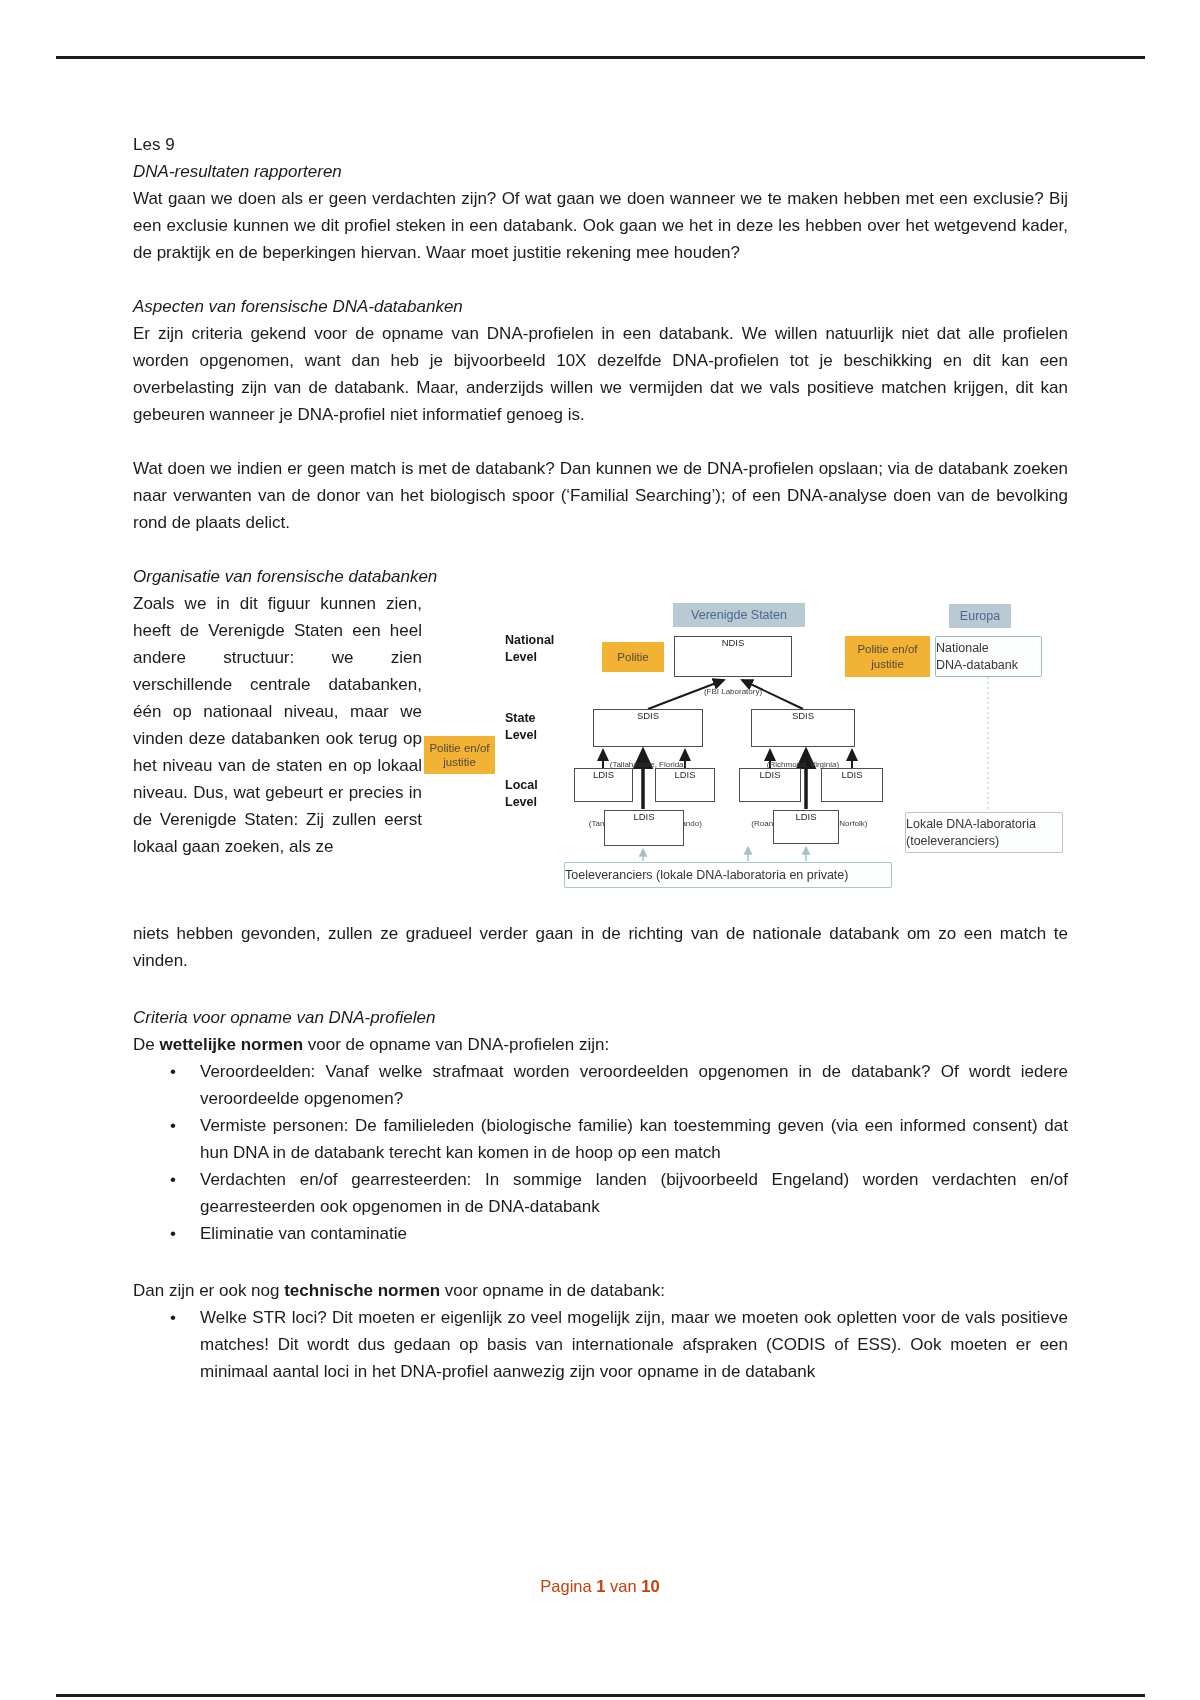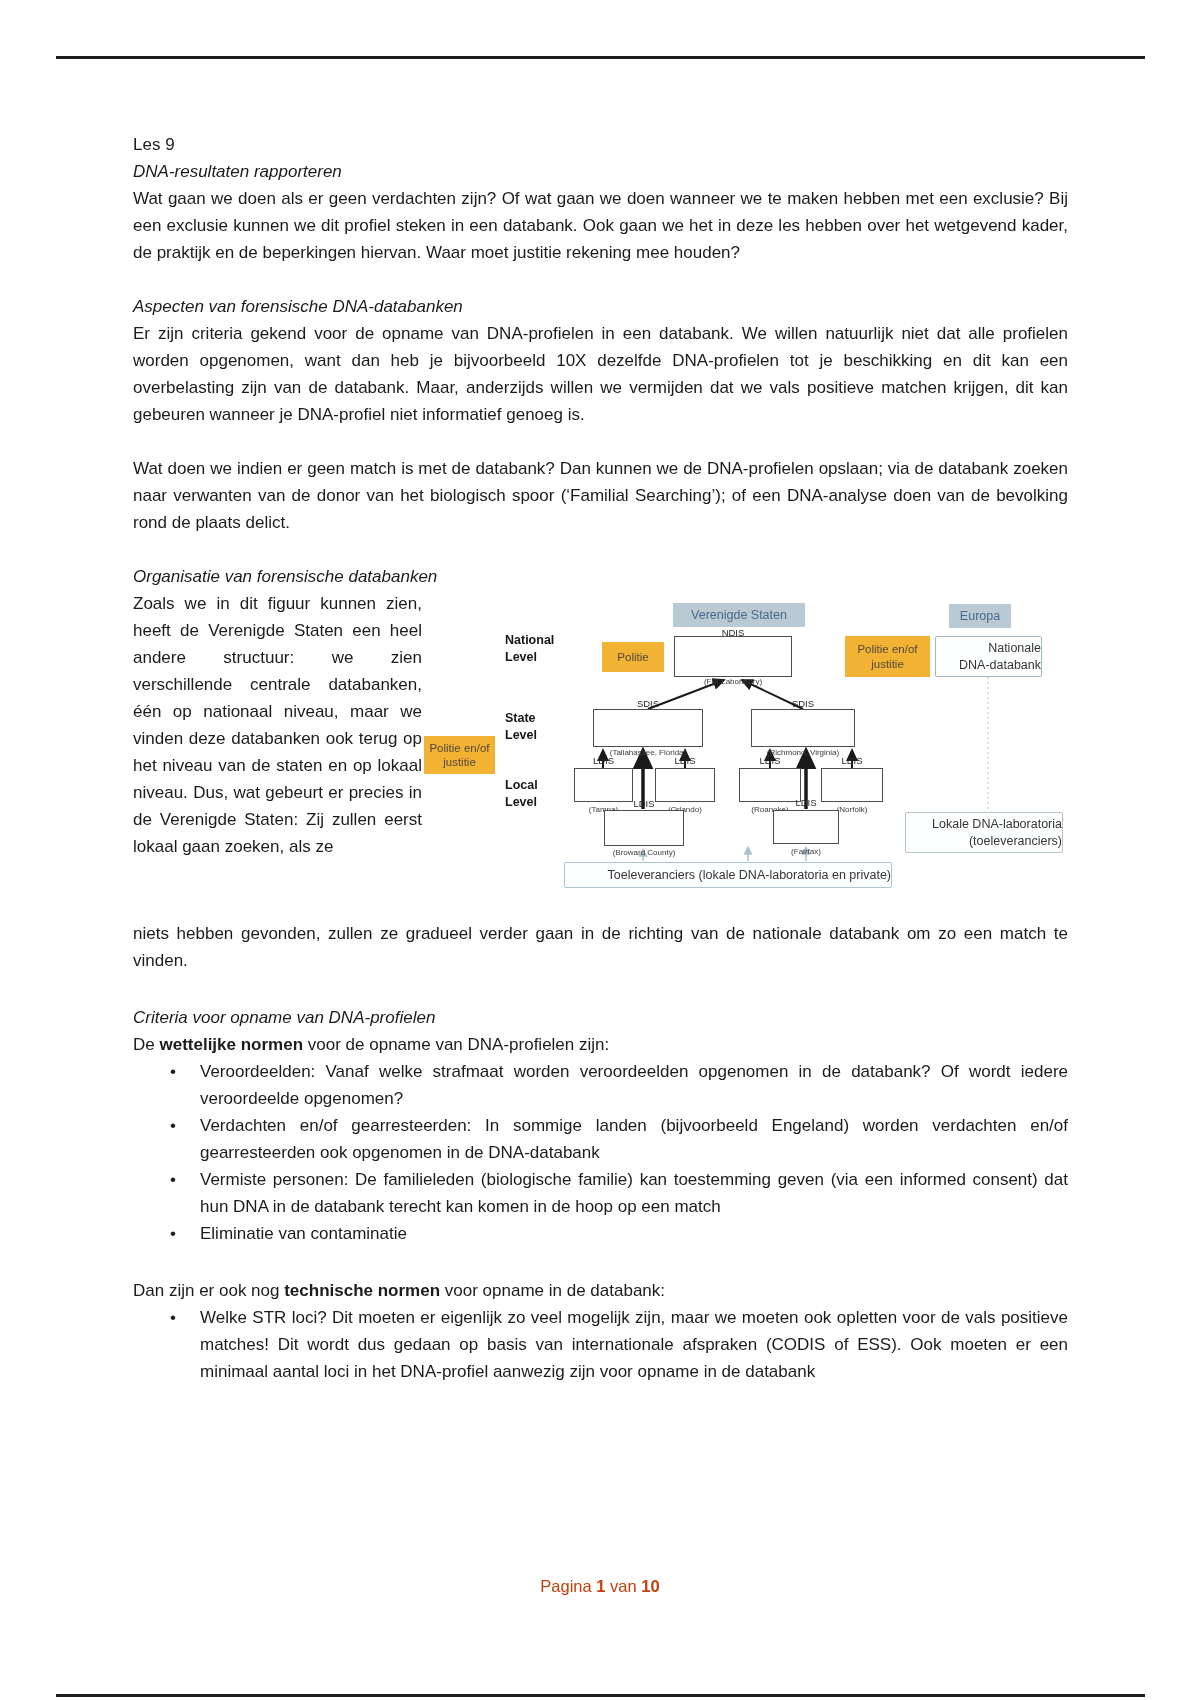--- a/index.html
+++ b/index.html
@@ -15,25 +15,25 @@
   .gap27 { height:27px; } .gap30 { height:30px; }
   .figure-sec { position:relative; height:330px; }
   .wrapcol { width:289px; text-align:justify; }
   .bold { font-weight:bold; }
 
   
   .diagram { position:absolute; left:288px; top:6px; width:648px; height:310px; }
   .dg-svg { position:absolute; left:0; top:0; }
   .region { position:absolute; height:24px; background:#b9cad4; color:#4a688a; font-size:12.5px; line-height:24px; text-align:center; }
   .lvl { position:absolute; font-weight:bold; font-size:12.5px; line-height:17px; color:#17171a; }
-  .dbox { position:absolute; background:#fff; border:1px solid #4d4d4f; display:flex; flex-direction:column; justify-content:center; text-align:center; color:#29292c; line-height:1.2; }
+  .dbox { position:absolute; background:#fff; border:1px solid #4d4d4f; display:flex; flex-direction:column; justify-content:flex-start; text-align:center; color:#29292c; line-height:1.2; }
   .dbox .bt { font-size:9.5px; }
   .dbox .bs { font-size:8px; color:#3b3b3e;margin-top:39px; }
   .obox { position:absolute; background:#f2b233; color:#53493a; display:flex; flex-direction:column; justify-content:center; text-align:center; font-size:11.5px; line-height:1.25; }
-  .softbox { position:absolute; background:#fdfefe; display:flex; flex-direction:column; justify-content:center; text-align:right; color:#35353a; border-radius:2px; }
+  .softbox { position:absolute; background:#fdfefe; display:flex; flex-direction:column; justify-content:center; text-align:left; color:#35353a; border-radius:2px; }
   .natdb { border:1px solid #9fb9c6; font-size:12.5px; line-height:1.3; }
   .lokaal { border:1px solid #b5c3ca; font-size:12.5px; line-height:1.3; }
   .toelev { border:1px solid #a9c6ce; font-size:12.5px; }
 
   
   ul.bl { list-style:none; }
   ul.bl li { position:relative; padding-left:67px; text-align:justify; }
   ul.bl li::before { content:"\2022"; position:absolute; left:37px; top:0; }
 
   .footer { position:absolute; top:1573px; left:0; width:1200px; text-align:center; font-size:16.5px; line-height:27px; color:#c2410c; }
@@ -160,22 +160,22 @@
     </div>
   </div>
 
   <p class="just">niets hebben gevonden, zullen ze gradueel verder gaan in de richting van de nationale databank om zo een match te vinden.</p>
 
   <div class="gap30"></div>
   <div class="line-i">Criteria voor opname van DNA-profielen</div>
   <p class="just"><span>De </span><span class="bold">wettelijke normen</span><span> voor de opname van DNA-profielen zijn:</span></p>
   <ul class="bl">
     <li>Veroordeelden: Vanaf welke strafmaat worden veroordeelden opgenomen in de databank? Of wordt iedere veroordeelde opgenomen?</li>
+    <li>Vermiste personen: De familieleden (biologische familie) kan toestemming geven (via een informed consent) dat hun DNA in de databank terecht kan komen in de hoop op een match</li>
     <li>Verdachten en/of gearresteerden: In sommige landen (bijvoorbeeld Engeland) worden verdachten en/of gearresteerden ook opgenomen in de DNA-databank</li>
-    <li>Vermiste personen: De familieleden (biologische familie) kan toestemming geven (via een informed consent) dat hun DNA in de databank terecht kan komen in de hoop op een match</li>
     <li>Eliminatie van contaminatie</li>
   </ul>
 
   <div class="gap30"></div>
   <p class="just"><span>Dan zijn er ook nog </span><span class="bold">technische normen</span><span> voor opname in de databank:</span></p>
   <ul class="bl">
     <li>Welke STR loci? Dit moeten er eigenlijk zo veel mogelijk zijn, maar we moeten ook opletten voor de vals positieve matches! Dit wordt dus gedaan op basis van internationale afspraken (CODIS of ESS). Ook moeten er een minimaal aantal loci in het DNA-profiel aanwezig zijn voor opname in de databank</li>
   </ul>
 </div>
 

